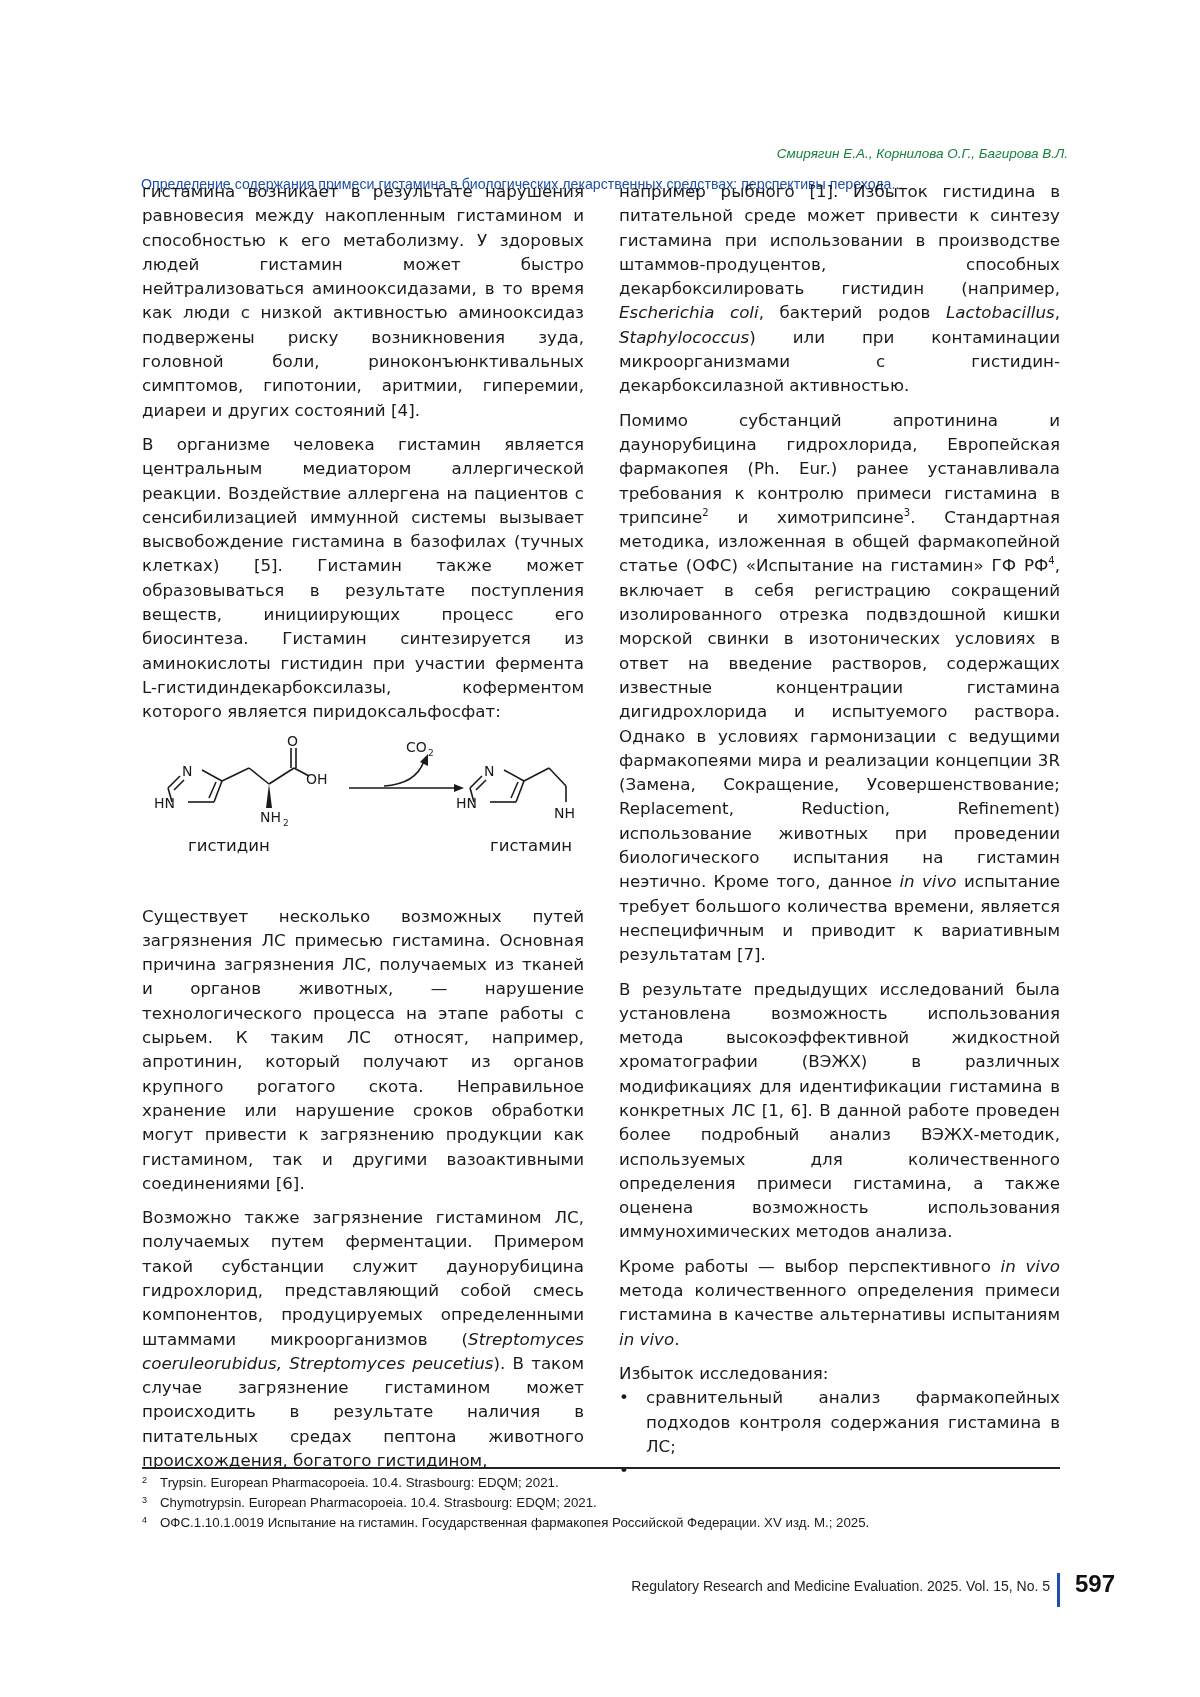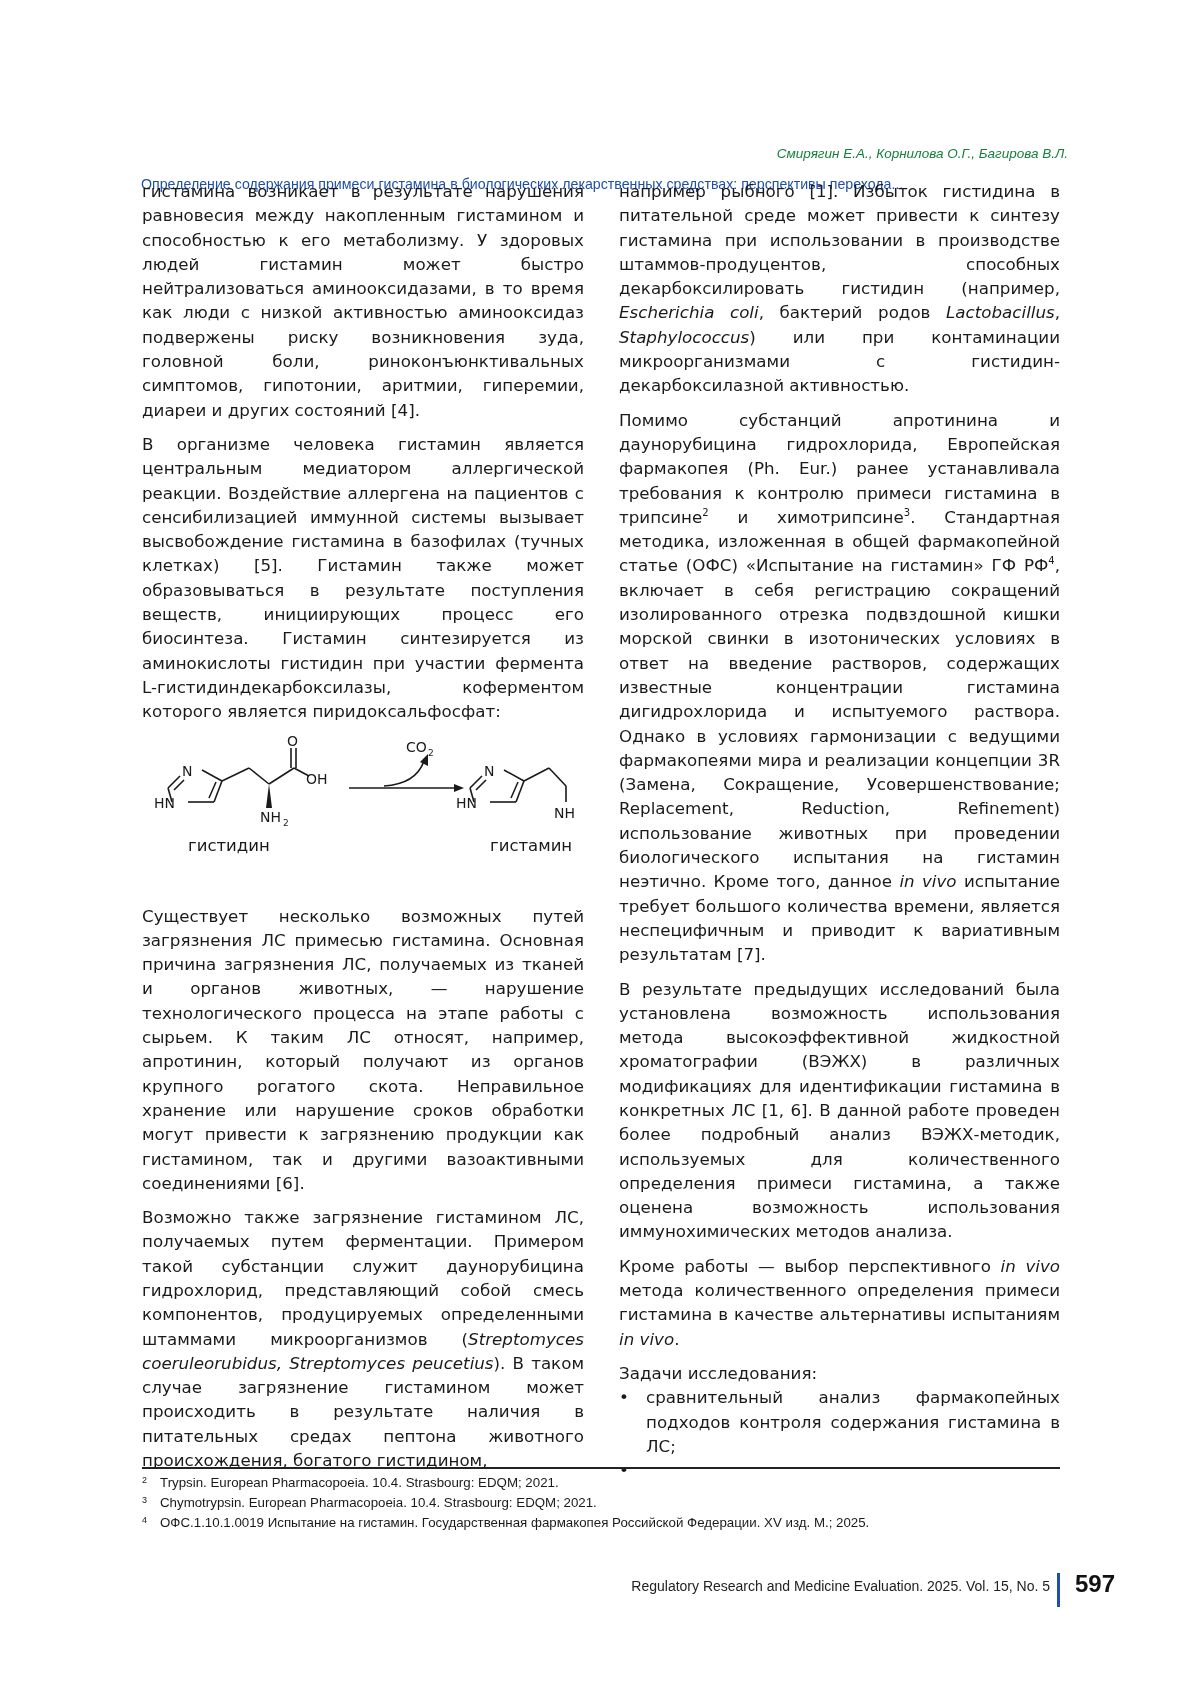--- a/index.html
+++ b/index.html
@@ -99,21 +99,21 @@
 
   <p>Существует несколько возможных путей загрязнения ЛС примесью гистамина. Основная причина загрязнения ЛС, получаемых из тканей и органов животных, — нарушение технологического процесса на этапе работы с сырьем. К таким ЛС относят, например, апротинин, который получают из органов крупного рогатого скота. Неправильное хранение или нарушение сроков обработки могут привести к загрязнению продукции как гистамином, так и другими вазоактивными соединениями [6].</p>
   <p class="tight"><span>Возможно также загрязнение гистамином ЛС, получаемых путем ферментации. Примером такой субстанции служит даунорубицина гидрохлорид, представляющий собой смесь компонентов, продуцируемых определенными штаммами микроорганизмов (</span><i>Streptomyces coeruleorubidus, Streptomyces peucetius</i><span>). В таком случае загрязнение гистамином может происходить в результате наличия в питательных средах пептона животного происхождения, богатого гистидином,</span></p>
 </div>
 
 <div class="col col-right">
   <p><span>например рыбного [1]. Избыток гистидина в питательной среде может привести к синтезу гистамина при использовании в производстве штаммов-продуцентов, способных декарбоксилировать гистидин (например, </span><i>Escherichia coli</i><span>, бактерий родов </span><i>Lactobacillus</i><span>, </span><i>Staphylococcus</i><span>) или при контаминации микроорганизмами с гистидин-декарбоксилазной активностью.</span></p>
   <p><span>Помимо субстанций апротинина и даунорубицина гидрохлорида, Европейская фармакопея (Ph. Eur.) ранее устанавливала требования к контролю примеси гистамина в трипсине</span><sup>2</sup><span> и химотрипсине</span><sup>3</sup><span>. Стандартная методика, изложенная в общей фармакопейной статье (ОФС) «Испытание на гистамин» ГФ РФ</span><sup>4</sup><span>, включает в себя регистрацию сокращений изолированного отрезка подвздошной кишки морской свинки в изотонических условиях в ответ на введение растворов, содержащих известные концентрации гистамина дигидрохлорида и испытуемого раствора. Однако в условиях гармонизации с ведущими фармакопеями мира и реализации концепции 3R (Замена, Сокращение, Усовершенствование; Replacement, Reduction, Refinement) использование животных при проведении биологического испытания на гистамин неэтично. Кроме того, данное </span><i>in vivo</i><span> испытание требует большого количества времени, является неспецифичным и приводит к вариативным результатам [7].</span></p>
   <p>В результате предыдущих исследований была установлена возможность использования метода высокоэффективной жидкостной хроматографии (ВЭЖХ) в различных модификациях для идентификации гистамина в конкретных ЛС [1, 6]. В данной работе проведен более подробный анализ ВЭЖХ-методик, используемых для количественного определения примеси гистамина, а также оценена возможность использования иммунохимических методов анализа.</p>
   <p><span>Кроме работы — выбор перспективного </span><i>in vivo</i><span> метода количественного определения примеси гистамина в качестве альтернативы испытаниям </span><i>in vivo</i><span>.</span></p>
-  <p class="tight">Задачи исследования:</p>
+  <p class="tight">Избыток исследования:</p>
   <ul class="tasks">
     <li><span class="bullet">•</span><span>сравнительный анализ фармакопейных подходов контроля содержания гистамина в ЛС;</span></li>
     <li><span class="bullet">•</span></li>
   </ul>
 </div>
 
 <div class="fn-rule"></div>
 <div class="footnotes">
   <div class="fn"><span class="num">2</span><span>Trypsin. European Pharmacopoeia. 10.4. Strasbourg: EDQM; 2021.</span></div>
   <div class="fn"><span class="num">3</span><span>Chymotrypsin. European Pharmacopoeia. 10.4. Strasbourg: EDQM; 2021.</span></div>

